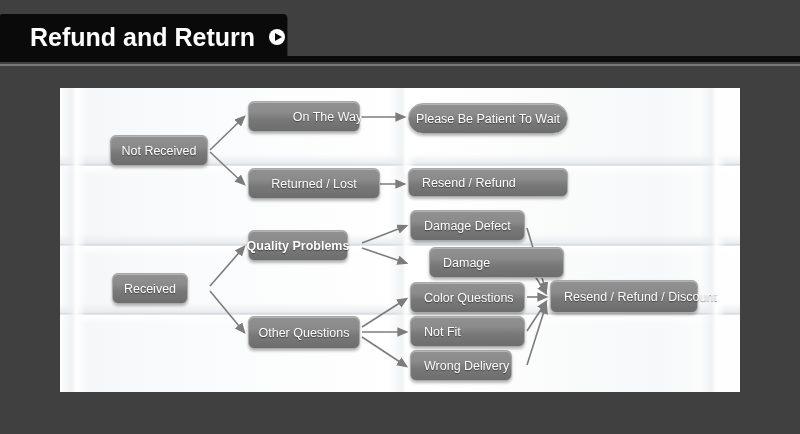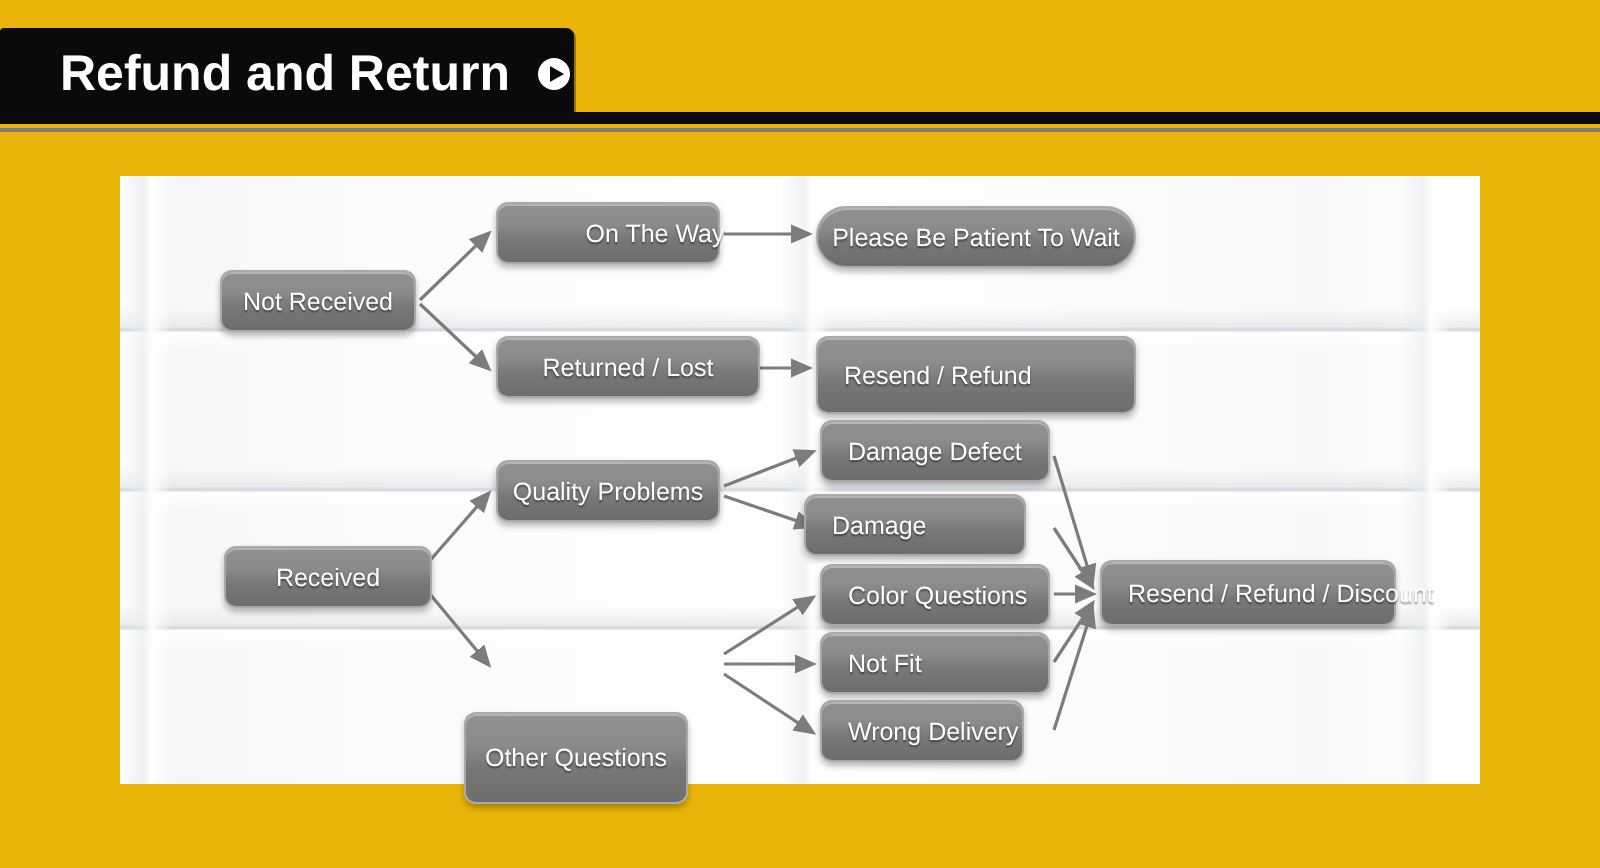--- a/index.html
+++ b/index.html
@@ -5,21 +5,21 @@
   * { box-sizing: border-box; }
   html, body {
     margin: 0; padding: 0;
     background: #ffffff;
     font-family: "Liberation Sans", sans-serif;
   }
   #page {
     position: relative;
     width: 800px;
     height: 434px;
-    background: #eab308;
+    background: #404040;
     overflow: hidden;
   }
 
   
   .header-banner {
     position: absolute;
     left: 0; top: 14px;
     width: 287px; height: 46px;
     background: #0a0a0a;
     border-radius: 2px 4px 4px 2px;
@@ -177,36 +177,36 @@
       </div>
       <div class="node center" style="left: 248px; top: 101px; width: 112px; height: 31px; padding-left: 47px;">
         <span>On The Way</span>
       </div>
       <div class="node center" style="left: 248px; top: 168px; width: 132px; height: 31px;">
         <span>Returned / Lost</span>
       </div>
       <div class="node center" style="left: 408px; top: 103px; width: 160px; height: 31px; border-radius: 15px;">
         <span>Please Be Patient To Wait</span>
       </div>
-      <div class="node left" style="left: 408px; top: 168px; width: 160px; height: 39px;">
+      <div class="node left" style="left: 408px; top: 168px; width: 160px; height: 29px;">
         <span>Resend / Refund</span>
       </div>
-      <div class="node center" style="left: 112px; top: 273px; width: 104px; height: 31px;">
+      <div class="node center" style="left: 112px; top: 273px; width: 76px; height: 31px;">
         <span>Received</span>
       </div>
-      <div class="node center" style="left: 248px; top: 230px; width: 112px; height: 31px;">
+      <div class="node center" style="left: 248px; top: 230px; width: 100px; height: 31px; font-weight: bold;">
         <span>Quality Problems</span>
       </div>
-      <div class="node center" style="left: 232px; top: 316px; width: 112px; height: 46px; margin-top: 40px;">
+      <div class="node center" style="left: 248px; top: 316px; width: 112px; height: 33px;">
         <span>Other Questions</span>
       </div>
       <div class="node left" style="left: 410px; top: 210px; width: 115px; height: 31px;">
         <span>Damage Defect</span>
       </div>
-      <div class="node left" style="left: 402px; top: 247px; width: 111px; height: 31px;">
+      <div class="node left" style="left: 429px; top: 247px; width: 135px; height: 31px;">
         <span>Damage</span>
       </div>
       <div class="node left" style="left: 410px; top: 282px; width: 115px; height: 31px;">
         <span>Color Questions</span>
       </div>
       <div class="node left" style="left: 410px; top: 316px; width: 115px; height: 31px;">
         <span>Not Fit</span>
       </div>
       <div class="node left" style="left: 410px; top: 350px; width: 102px; height: 31px;">
         <span>Wrong Delivery</span>

